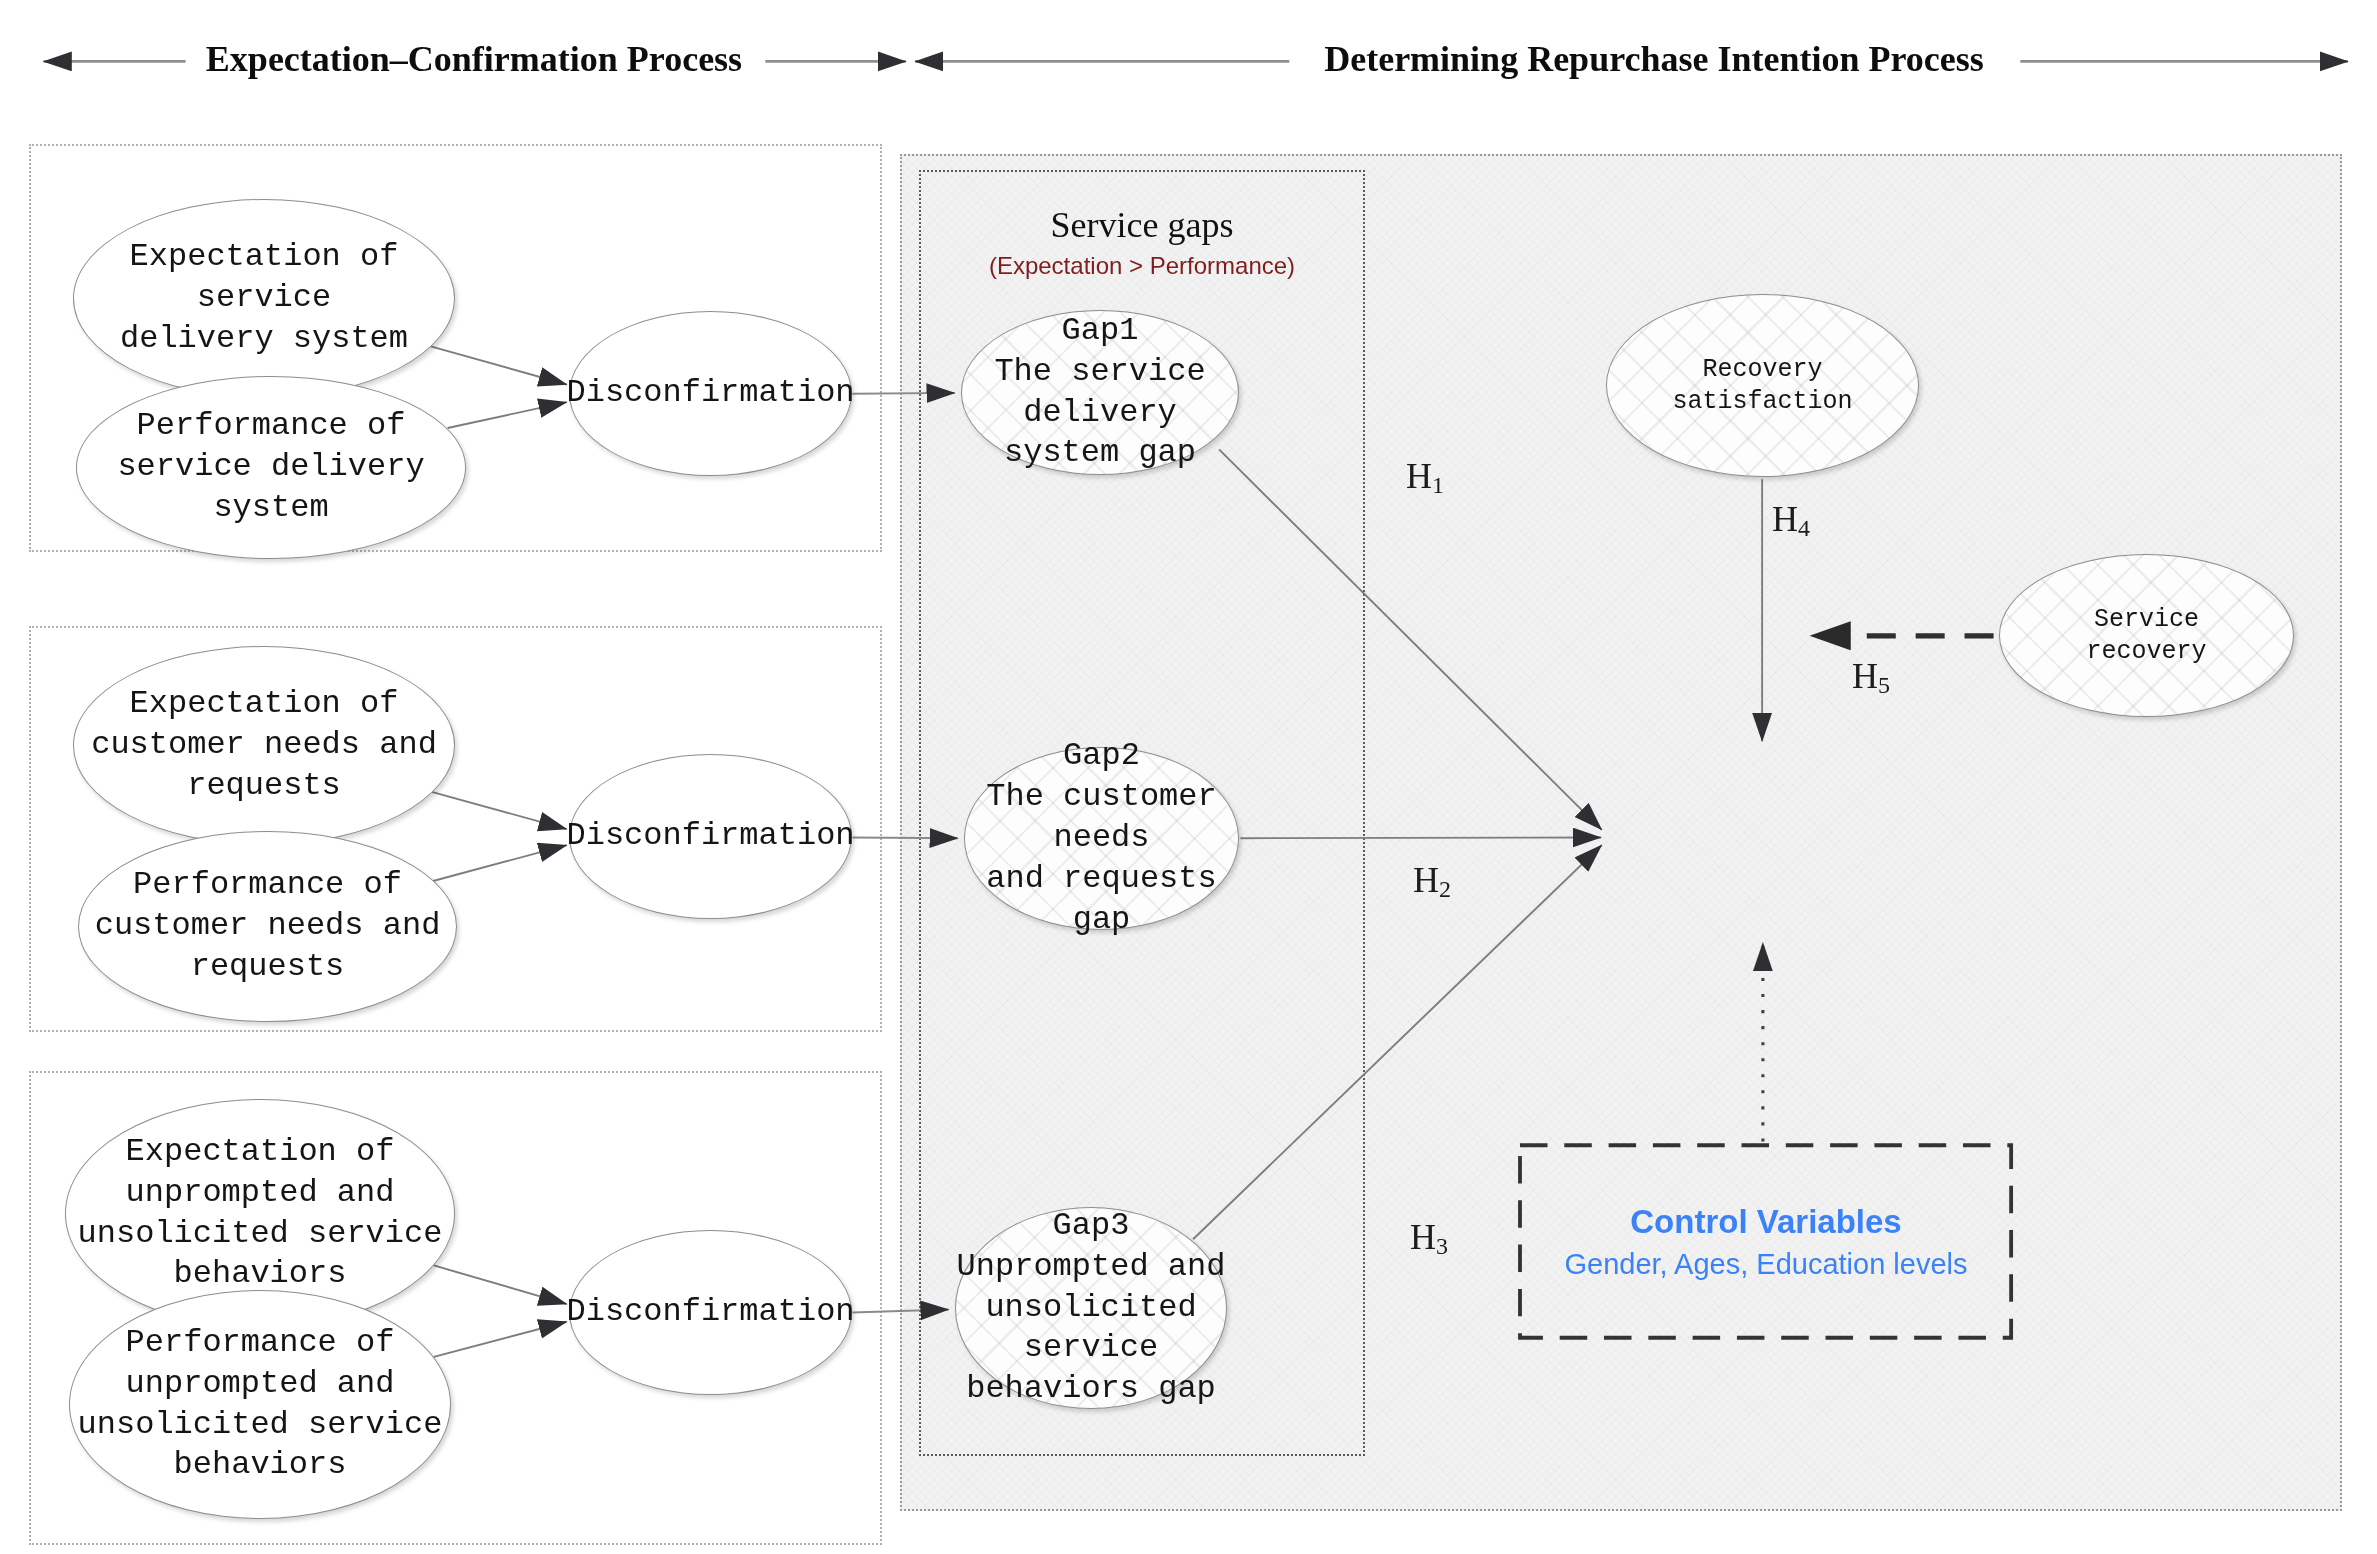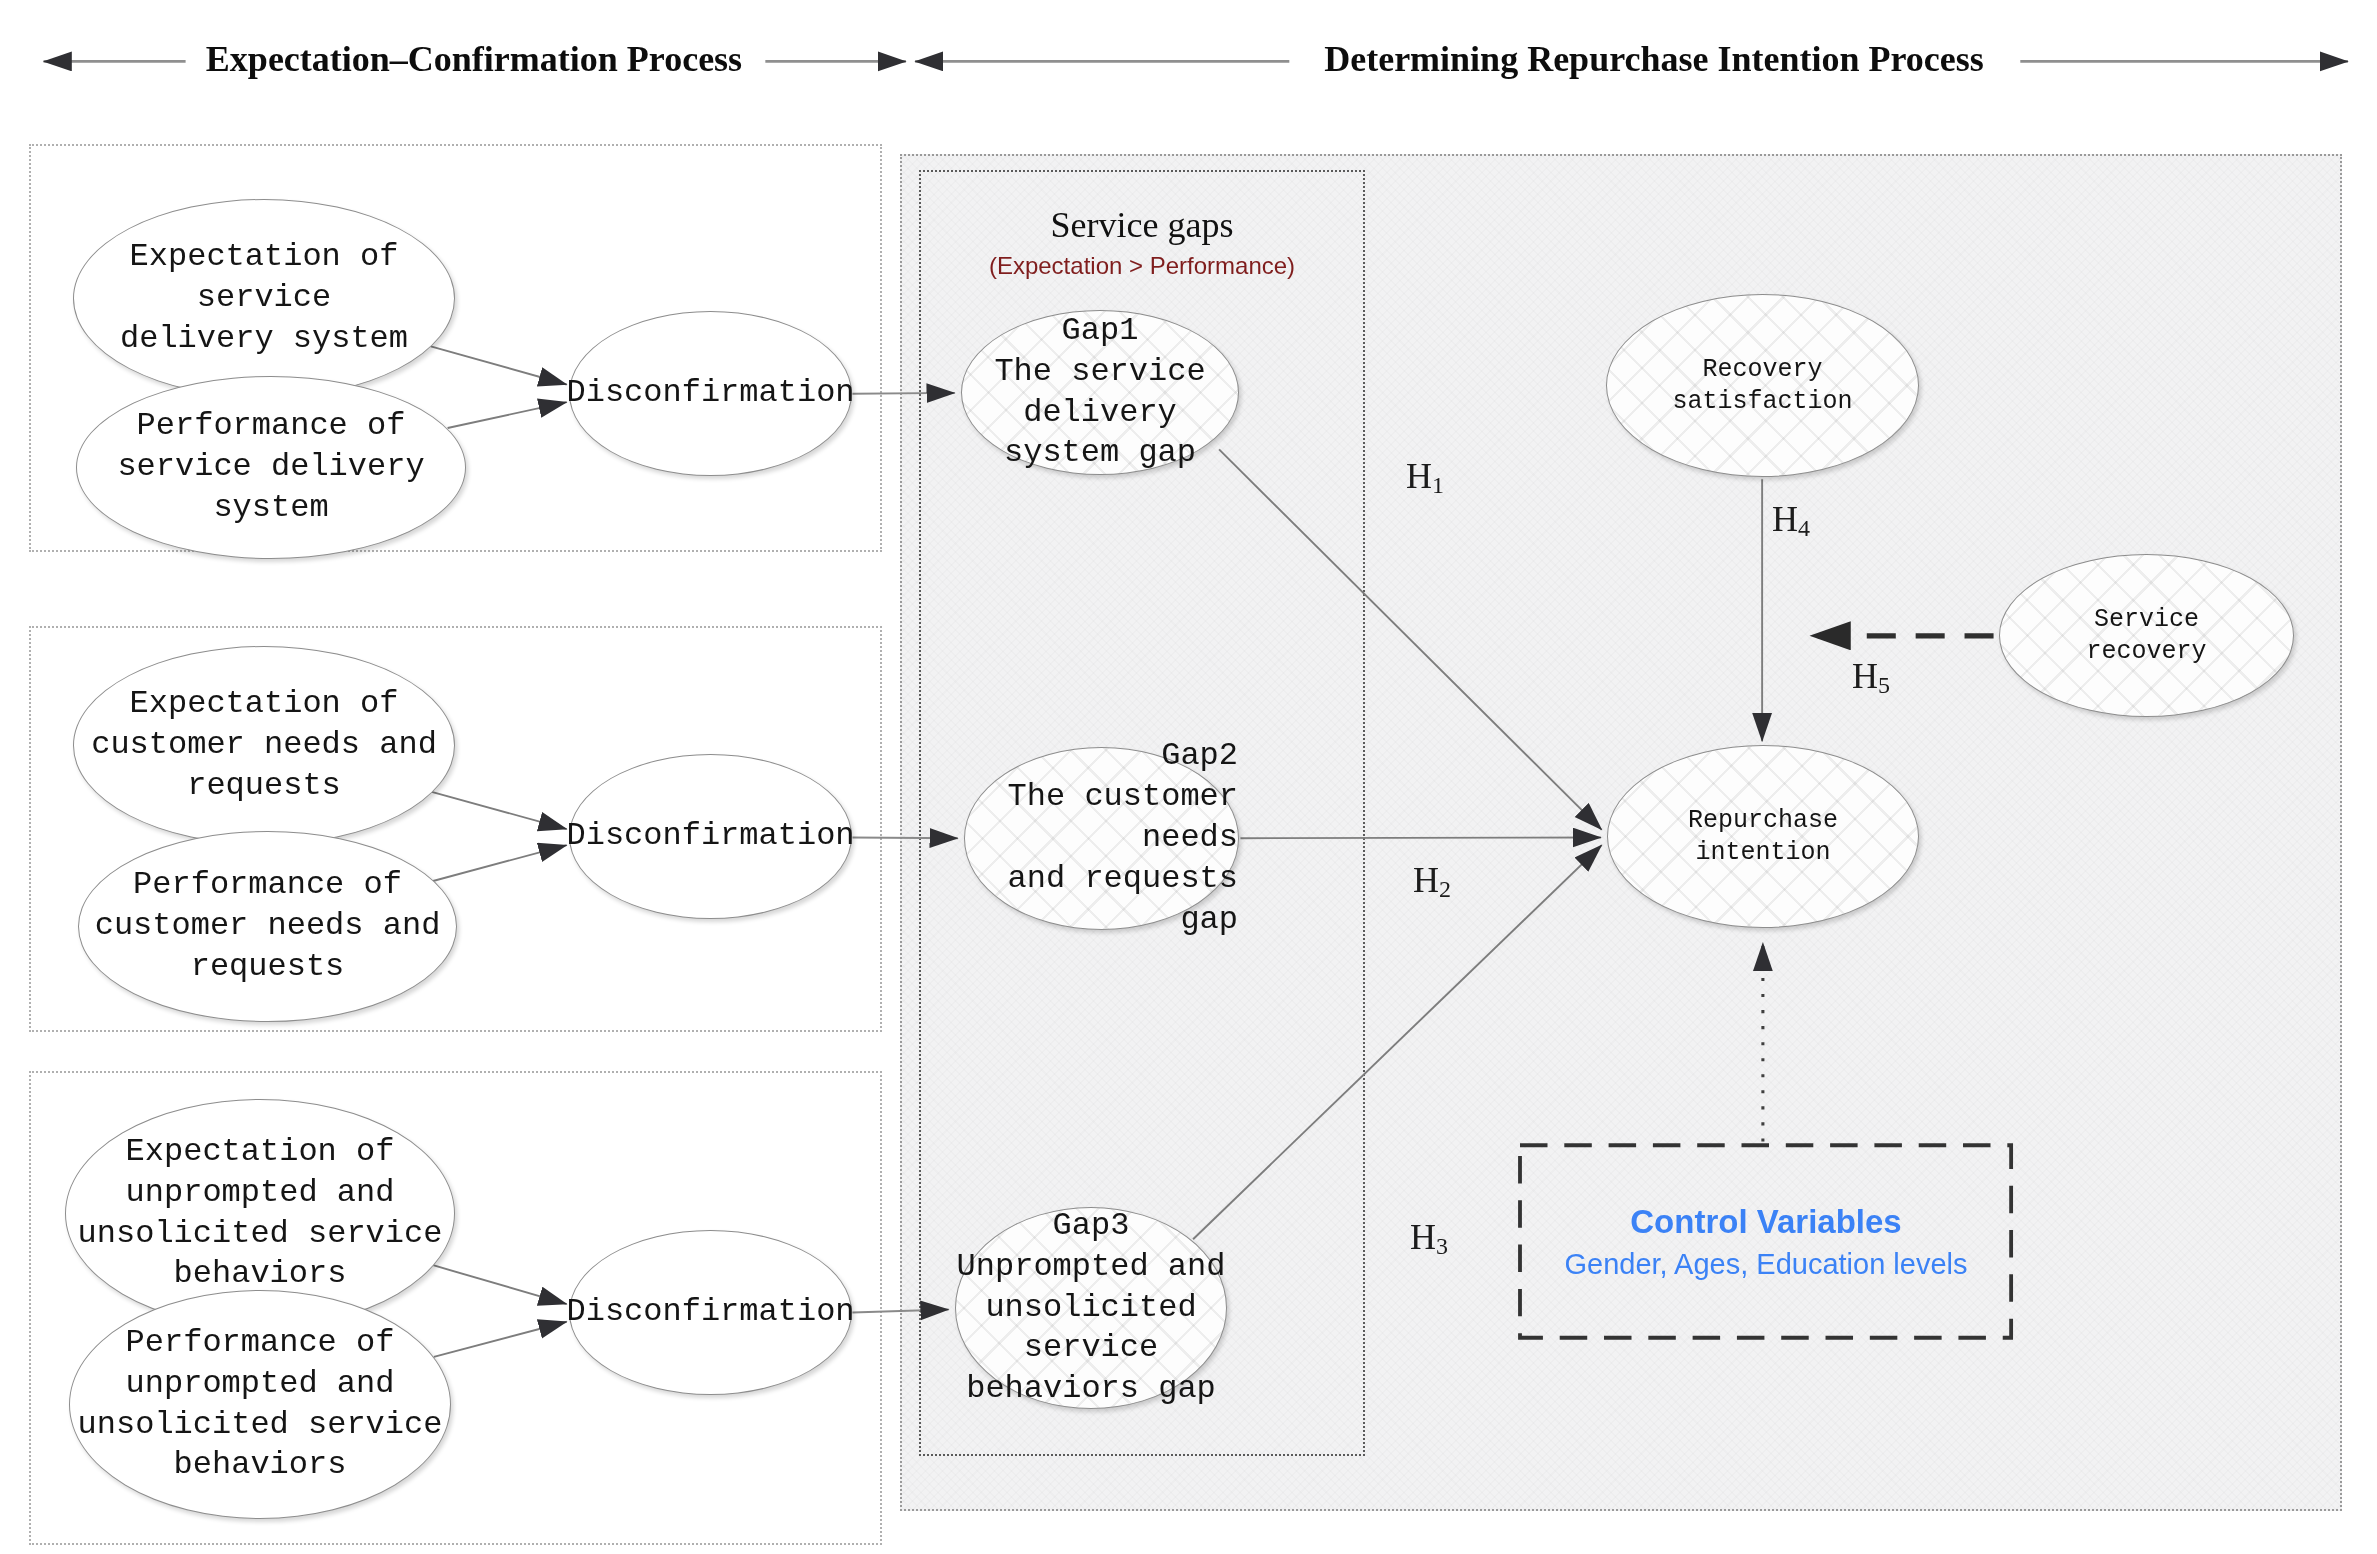--- a/index.html
+++ b/index.html
@@ -132,34 +132,32 @@
 behaviors</div>
   <div class="ellipse plain f42" style="left:69px; top:1290px; width:382px; height:229px;">Performance of
 unprompted and
 unsolicited service
 behaviors</div>
   <div class="ellipse plain f42" style="left:569px; top:1230px; width:283px; height:165px;">Disconfirmation</div>
 
   <div class="ellipse hatch f42" style="left:961px; top:310px; width:278px; height:165px;">Gap1
 The service delivery
 system gap</div>
-  <div class="ellipse hatch f42" style="left:964px; top:747px; width:275px; height:183px;text-align:right;">Gap2
+  <div class="ellipse hatch f42" style="left:964px; top:747px; width:275px; height:183px;">Gap2
 The customer needs
 and requests gap</div>
   <div class="ellipse hatch f42" style="left:955px; top:1207px; width:272px; height:202px;">Gap3
 Unprompted and
 unsolicited service
 behaviors gap</div>
 
   <div class="ellipse hatch f46" style="left:1606px; top:294px; width:313px; height:183px;">Recovery
 satisfaction</div>
   <div class="ellipse hatch f46" style="left:1999px; top:554px; width:295px; height:163px;">Service
 recovery</div>
-  <div class="ellipse hatch f46" style="left:1607px; top:745px; width:312px; height:183px;">Repurchase
-intention</div>
 
   <div class="hlabel" style="left:1406px; top:455px;">
     <span>H</span><span class="sub">1</span>
   </div>
   <div class="hlabel" style="left:1413px; top:859px;">
     <span>H</span><span class="sub">2</span>
   </div>
   <div class="hlabel" style="left:1410px; top:1216px;">
     <span>H</span><span class="sub">3</span>
   </div>

